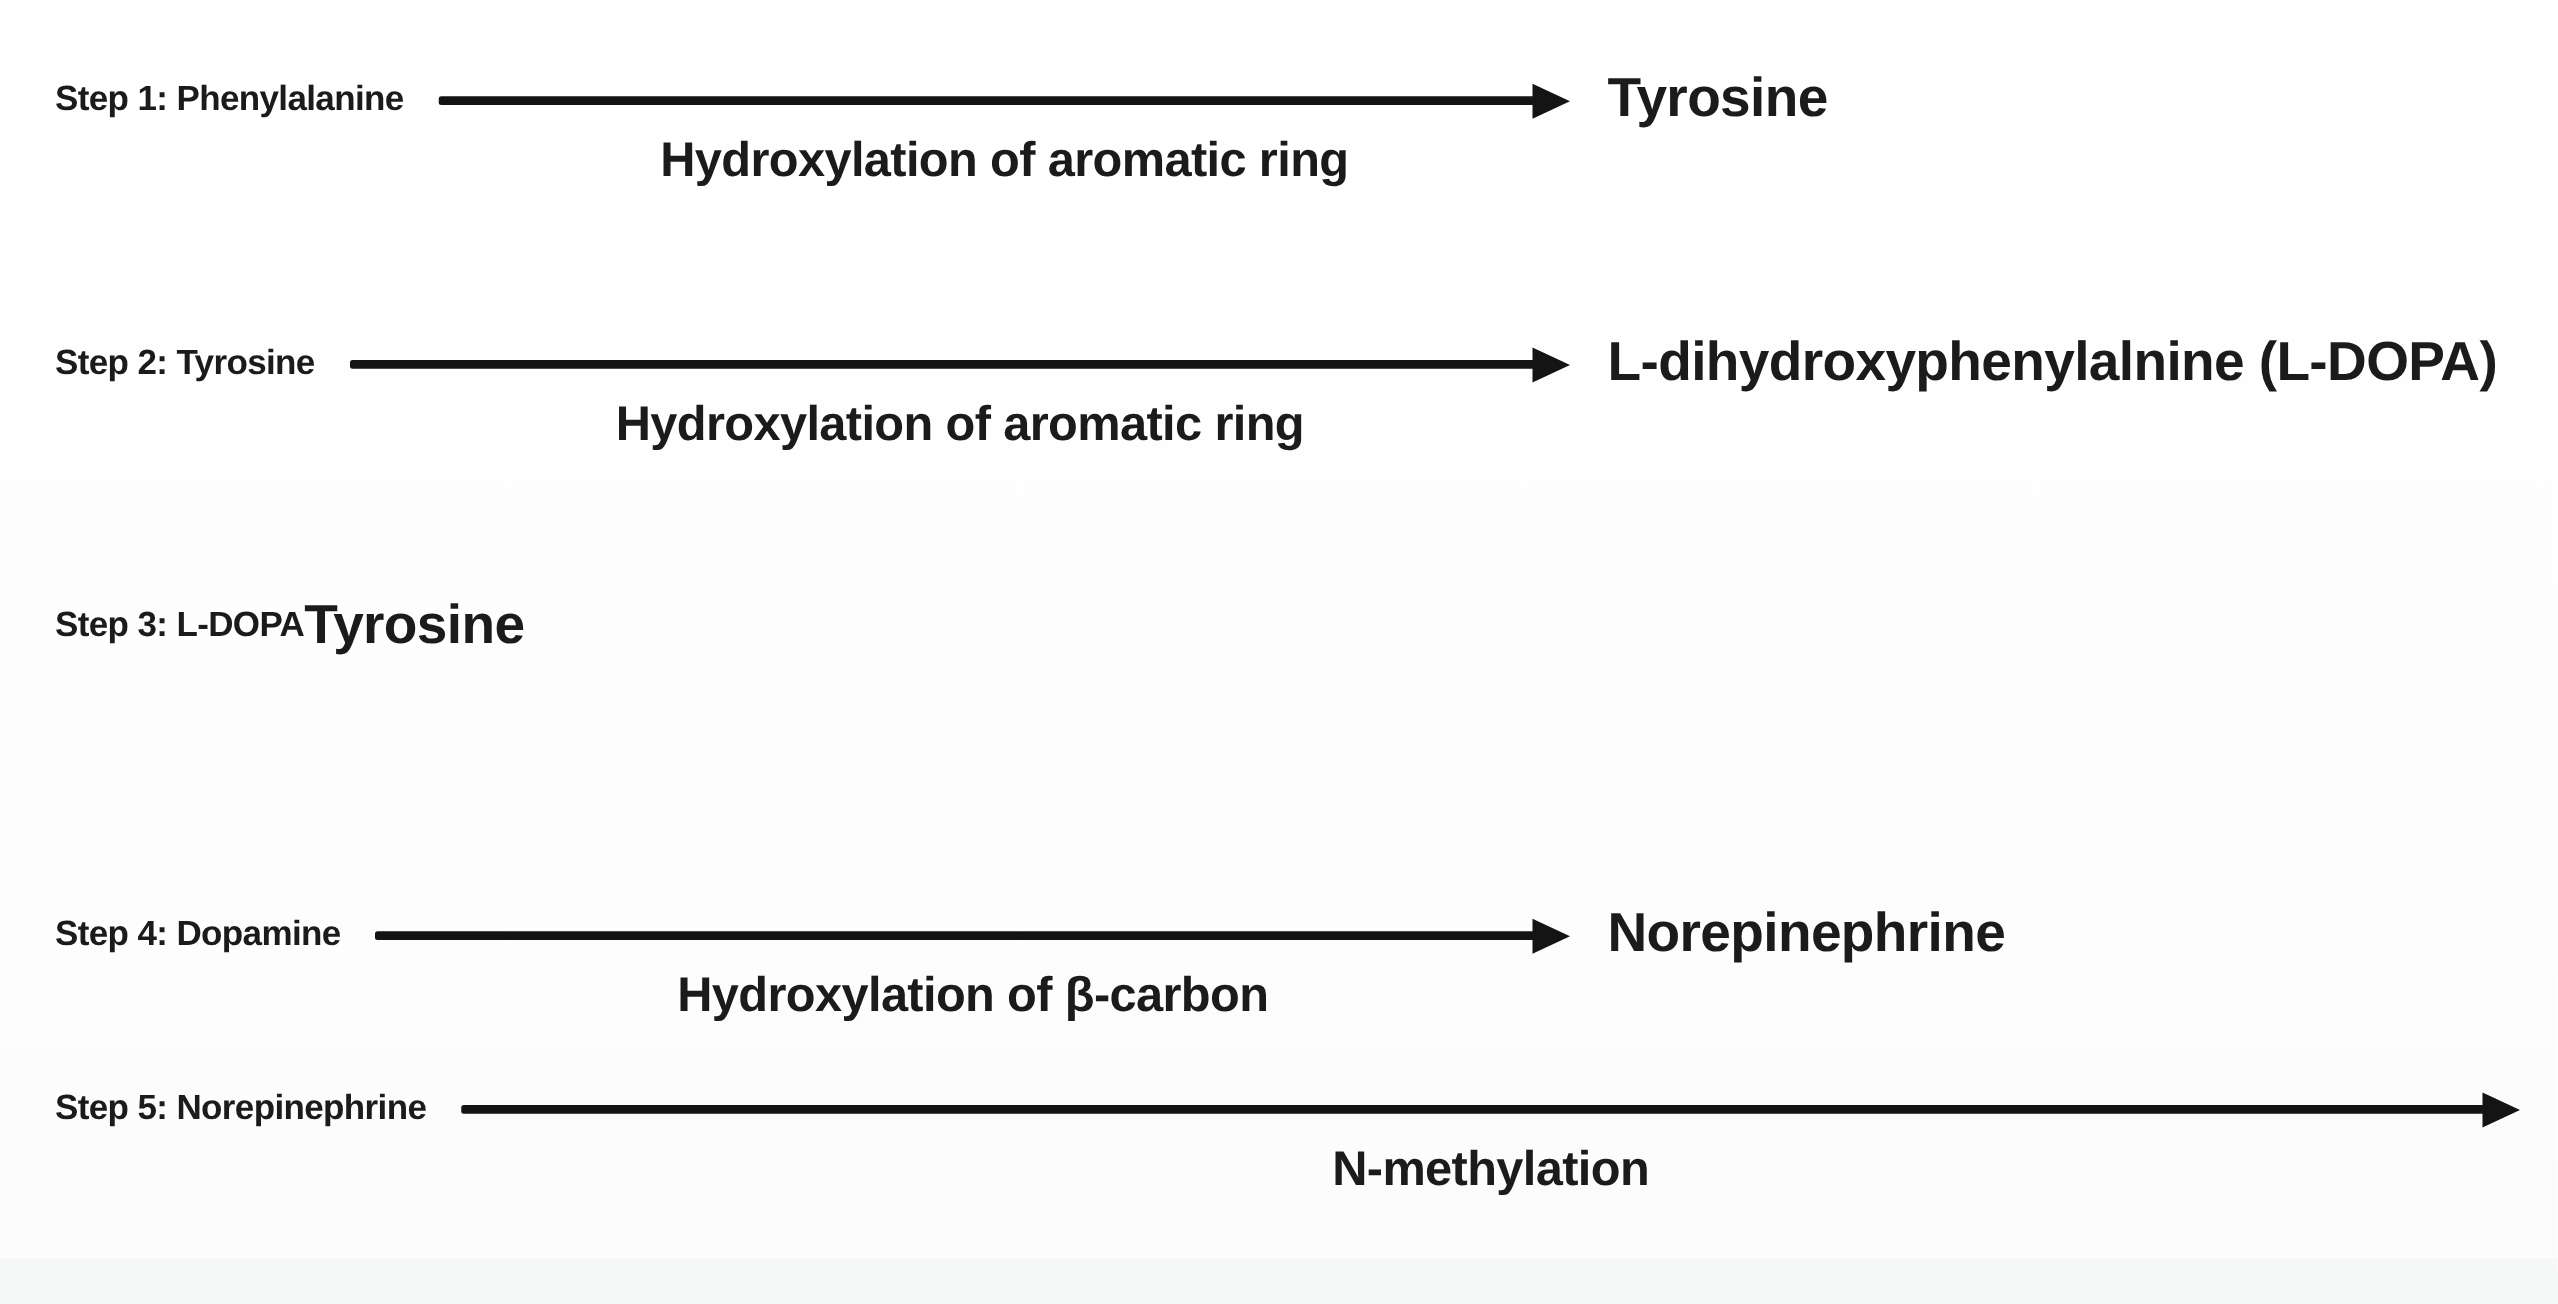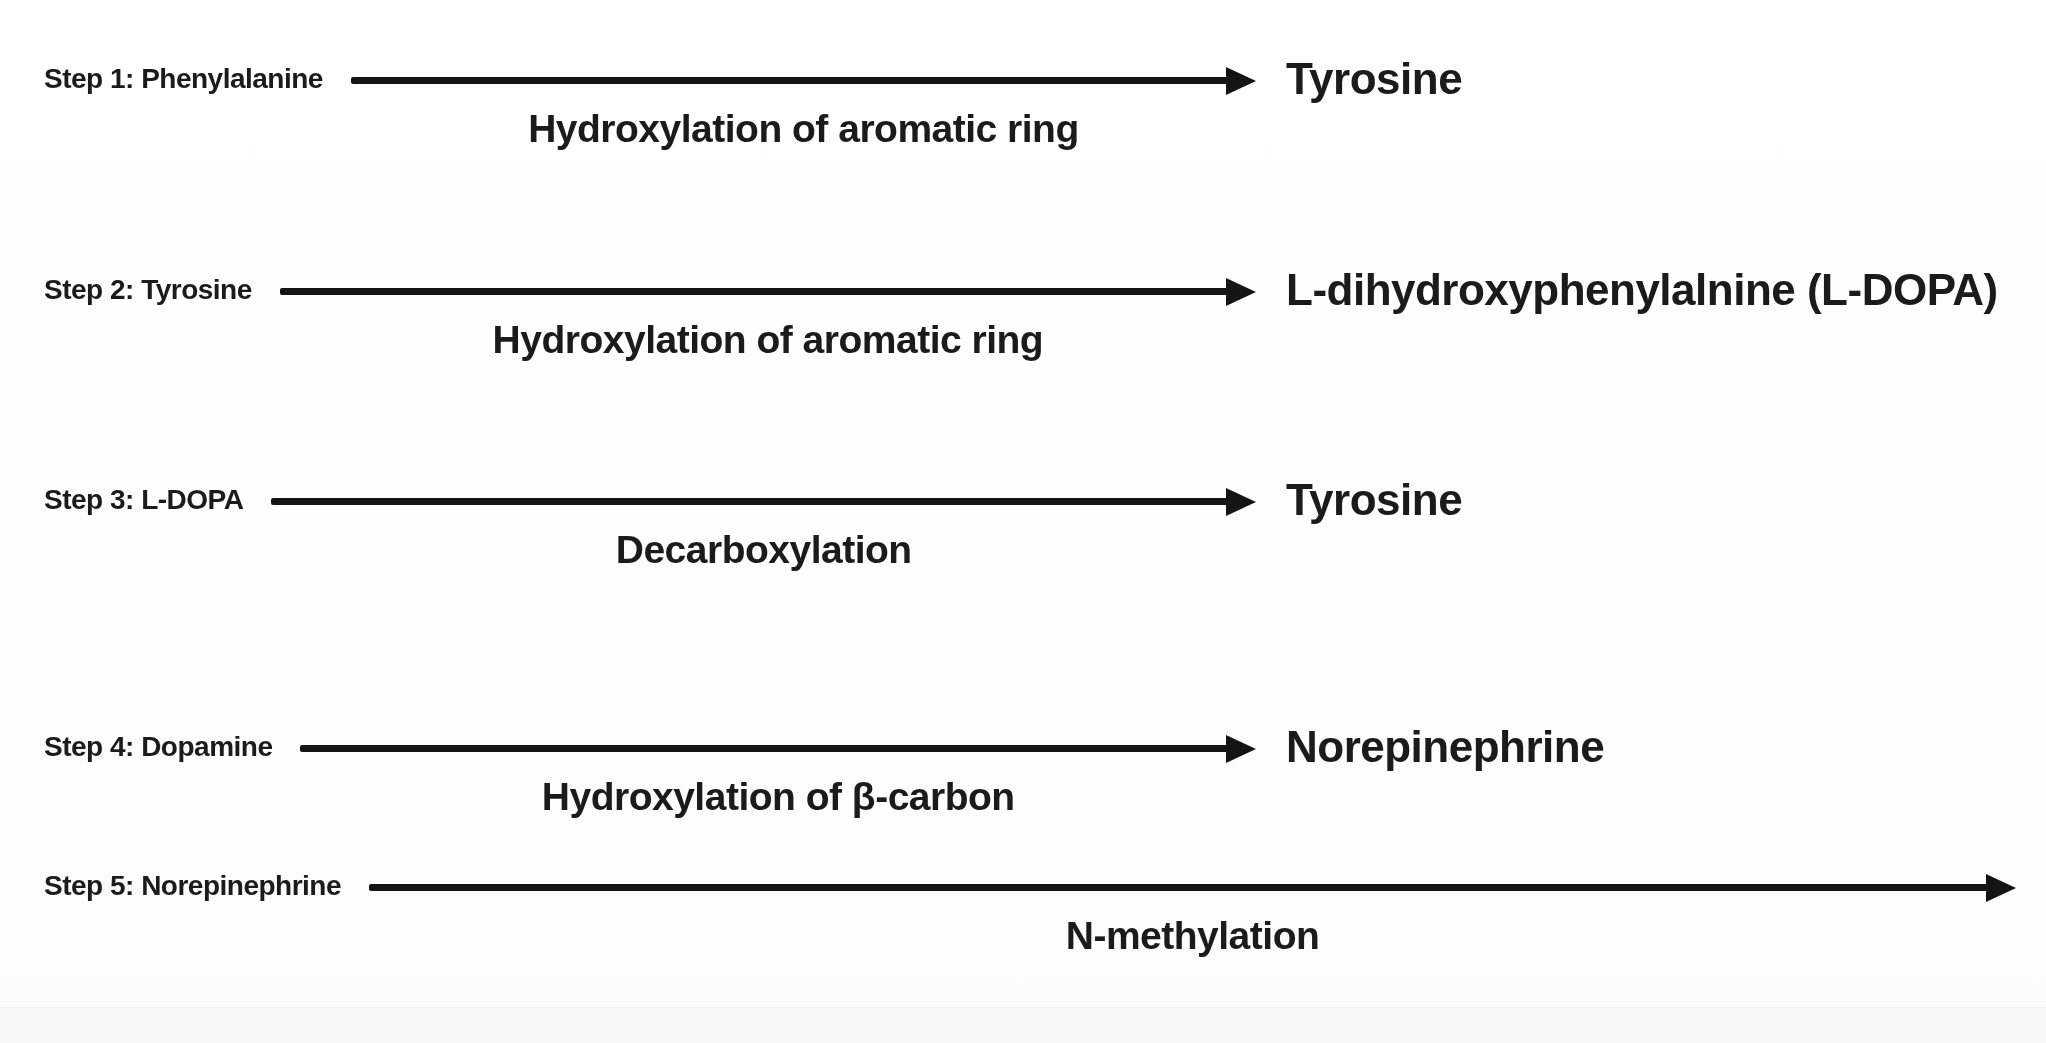--- a/index.html
+++ b/index.html
@@ -111,27 +111,20 @@
       <div class="arrow-line"></div>
       <div class="arrow-head"></div>
     </div>
     <div class="reaction">Hydroxylation of aromatic ring</div>
   </div>
   <div class="product">L-dihydroxyphenylalnine (L-DOPA)</div>
 </div>
 
 <div class="row row-3">
   <div class="substrate">Step 3: L-DOPA</div>
-  <div class="arrow-col">
-    <div class="arrow">
-      <div class="arrow-line"></div>
-      <div class="arrow-head"></div>
-    </div>
-    <div class="reaction">Decarboxylation</div>
-  </div>
   <div class="product">Tyrosine</div>
 </div>
 
 <div class="row row-4">
   <div class="substrate">Step 4: Dopamine</div>
   <div class="arrow-col">
     <div class="arrow">
       <div class="arrow-line"></div>
       <div class="arrow-head"></div>
     </div>

